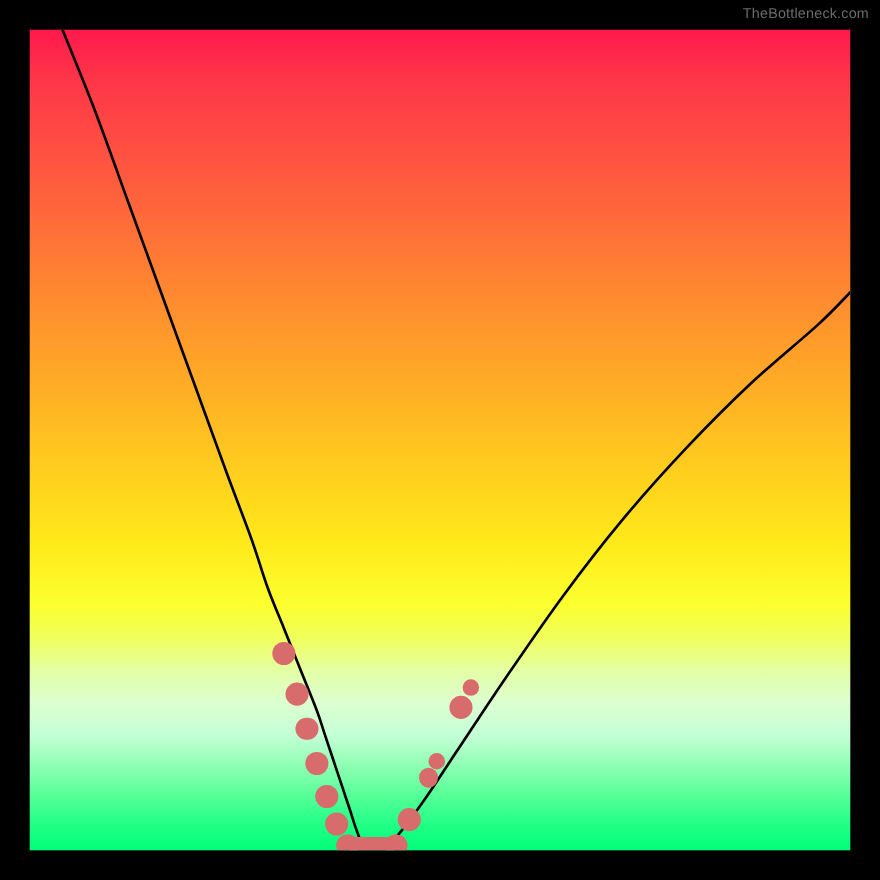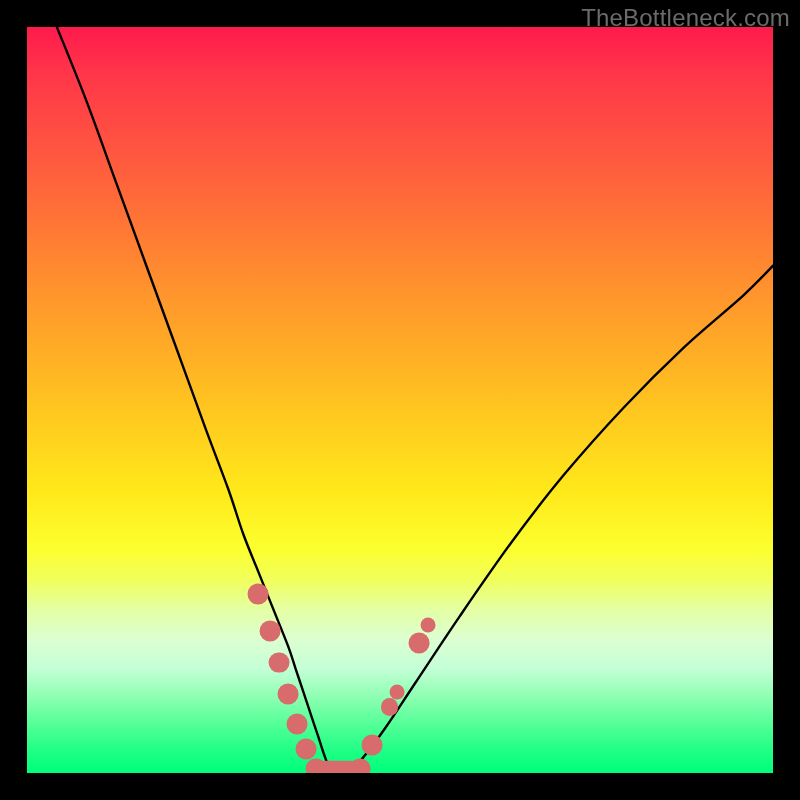--- a/index.html
+++ b/index.html
@@ -41,21 +41,21 @@
       #1fff85 97%,
       #00ff7a 100%
     );
     overflow: hidden;
   }
   .watermark {
     position: absolute;
     top: 4px;
     right: 10px;
     color: #6b6b6b;
-    font-size: 24px;
+    font-size: 13px;
     letter-spacing: 0.2px;
     user-select: none;
   }
   svg.curve {
     position: absolute;
     left: 0;
     top: 0;
     width: 746px;
     height: 746px;
   }

